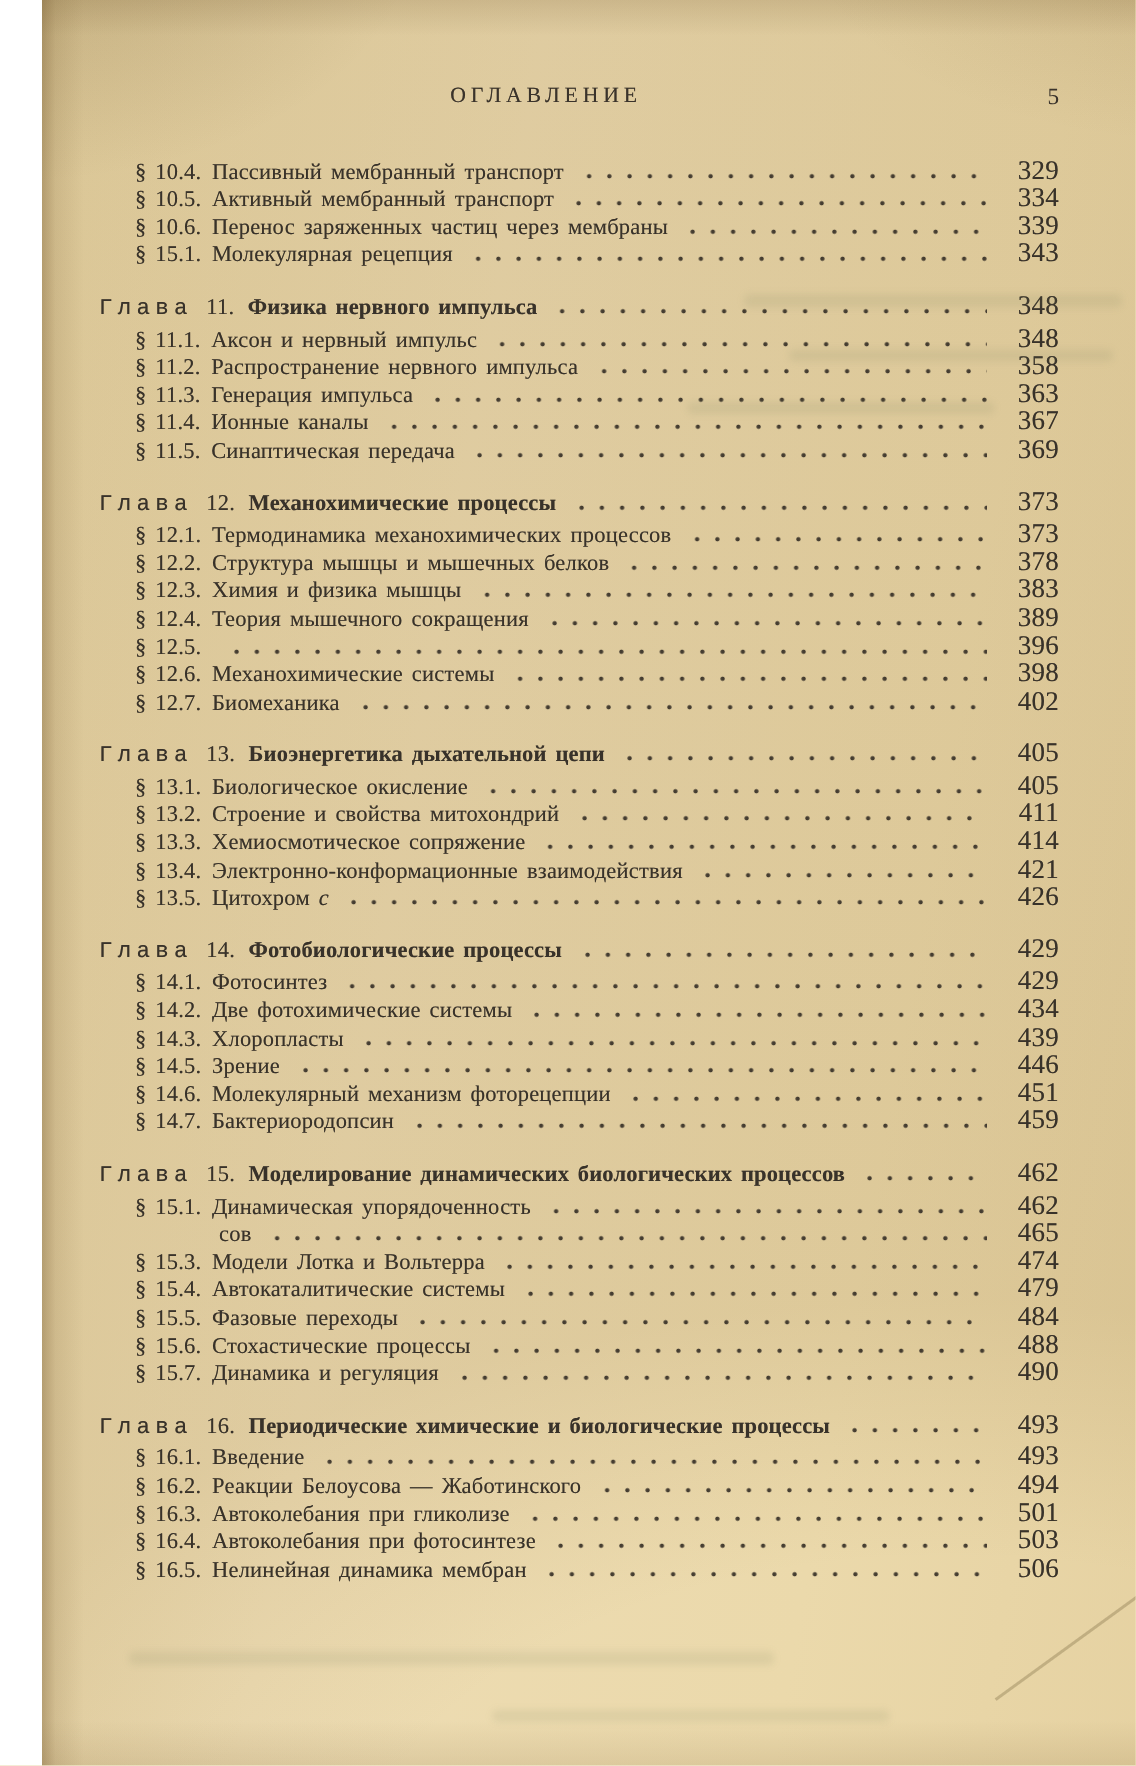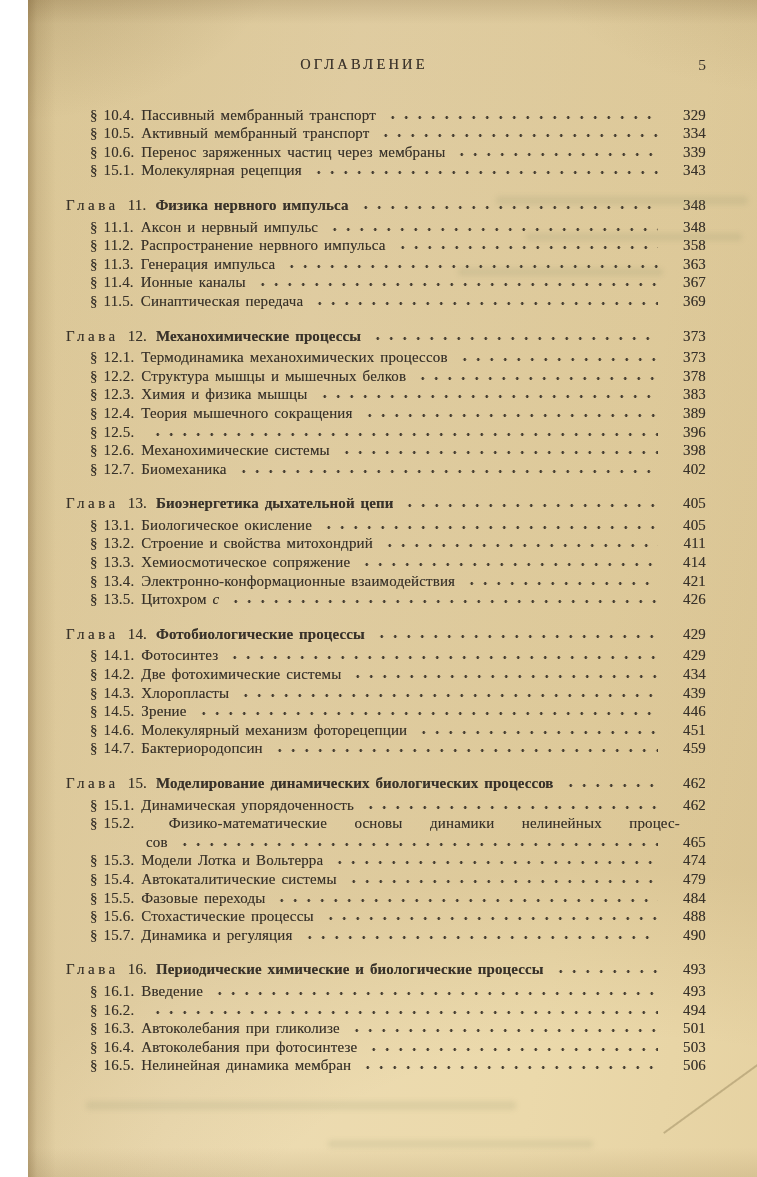--- a/index.html
+++ b/index.html
@@ -32,33 +32,33 @@
   .header-page{
     position:absolute;right:0;top:0;width:44px;text-align:right;
     font-size:15.5px;color:#3a332b;
   }
   .toc{margin-top:31px;word-spacing:2px;letter-spacing:.15px;}
   .section{margin-top:16px;}
   .section:first-child{margin-top:0;}
   .row{display:flex;align-items:flex-end;height:18.6px;
        font-size:15px;text-shadow:0 0 .4px rgba(56,48,38,.5);}
   .chapter-row{margin-bottom:3px;}
-  .ch-label{letter-spacing:3.5px;margin-right:9px;white-space:pre;}
+  .ch-label{letter-spacing:3.5px;margin-right:9px;white-space:pre;font-family:Liberation Mono, monospace;}
   .ch-num{margin-right:9px;white-space:pre;}
   .ch-title{font-weight:bold;letter-spacing:.1px;}
   .entry{padding-left:24px;}
   .e-num{white-space:pre;margin-right:7px;display:inline-block;}
   .e-title i{font-style:italic;}
   .leader{
     flex:1 1 auto;min-width:10px;align-self:stretch;margin:0 4px 0 7px;
     background-image:radial-gradient(circle, rgba(56,49,40,.92) 1.15px, rgba(56,49,40,0) 1.7px);
     background-size:13.5px 5px;background-repeat:repeat-x;
     background-position:left 3px bottom 4px;
   }
-  .pagenum{flex:none;width:44px;text-align:right;font-size:15px;}
+  .pagenum{flex:none;width:44px;text-align:right;font-size:18px;}
   .entry-wrap{padding-left:24px;}
   .entry-wrap .line1{
     height:18.6px;font-size:15px;line-height:18.6px;
     text-align:justify;text-align-last:justify;padding-right:26px;
     text-shadow:0 0 .4px rgba(56,48,38,.5);
   }
   .entry-wrap .line2 .cont{padding-left:56px;}
   
   .artifact{position:absolute;border-radius:4px;filter:blur(2.4px);
             background:rgba(122,128,92,.13);pointer-events:none;}
@@ -285,21 +285,20 @@
             <span class="leader"></span>
             <span class="pagenum">462</span>
           </div>
           <div class="row entry">
             <span class="e-num">§ 15.1.</span>
             <span class="e-title">Динамическая упорядоченность</span>
             <span class="leader"></span>
             <span class="pagenum">462</span>
           </div>
           <div class="entry-wrap">
-            <div class="line1"><span class="e-num">§ 15.2.</span> <span class="e-title">Физико-математические основы динамики нелинейных процес-</span></div>
             <div class="row line2">
               <span class="cont">сов</span>
               <span class="leader"></span>
               <span class="pagenum">465</span>
             </div>
           </div>
           <div class="row entry">
             <span class="e-num">§ 15.3.</span>
             <span class="e-title">Модели Лотка и Вольтерра</span>
             <span class="leader"></span>
@@ -339,20 +338,21 @@
             <span class="pagenum">493</span>
           </div>
           <div class="row entry">
             <span class="e-num">§ 16.1.</span>
             <span class="e-title">Введение</span>
             <span class="leader"></span>
             <span class="pagenum">493</span>
           </div>
           <div class="row entry">
             <span class="e-num">§ 16.2.</span>
+            <span class="e-title">Реакции Белоусова — Жаботинского</span>
             <span class="leader"></span>
             <span class="pagenum">494</span>
           </div>
           <div class="row entry">
             <span class="e-num">§ 16.3.</span>
             <span class="e-title">Автоколебания при гликолизе</span>
             <span class="leader"></span>
             <span class="pagenum">501</span>
           </div>
           <div class="row entry">

